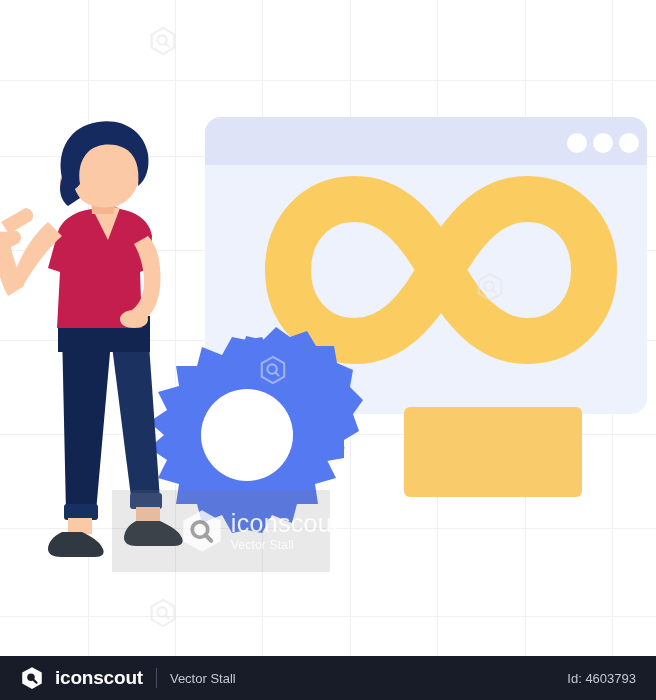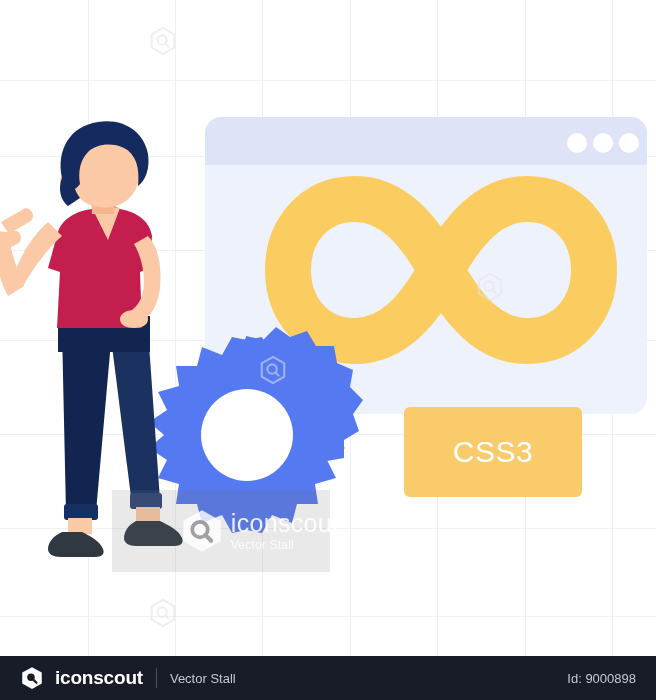--- a/index.html
+++ b/index.html
@@ -250,25 +250,20 @@
                  C 150,168 146,180 138,186
                  C 140,168 136,154 124,148
                  C 112,142 96,144 88,152
                  C 80,160 78,172 80,184
                  C 76,190 70,192 66,188
                  C 63,186 62,182 62,178 Z"></path>
         <path fill="#152a5e" d="M62,178 c -4,10 -2,22 6,28 l 12,-8 c -6,-8 -8,-16 -6,-24 z"></path>
       </g>
     </svg>
 
-    <div style="position:absolute;left:404px;top:407px;width:178px;height:90px;
-                display:flex;align-items:center;justify-content:center;
-                color:#ffffff;font-size:30px;letter-spacing:.5px;">
-      <span>CSS3</span>
-    </div>
 
     <svg class="wm-hex" style="left:148px;top:26px;" viewBox="0 0 32 32">
       <path d="M16 2 L28 9 L28 23 L16 30 L4 23 L4 9 Z" fill="none" stroke="#e3e3e6" stroke-width="2.2"></path>
       <circle cx="15" cy="15" r="5" fill="none" stroke="#e3e3e6" stroke-width="2.2"></circle>
       <line x1="18.5" y1="18.5" x2="22" y2="22" stroke="#e3e3e6" stroke-width="2.2" stroke-linecap="round"></line>
     </svg>
     <svg class="wm-hex" style="left:258px;top:355px;" viewBox="0 0 32 32">
       <path d="M16 2 L28 9 L28 23 L16 30 L4 23 L4 9 Z" fill="none" stroke="#e0e2e8" stroke-width="2.2"></path>
       <circle cx="15" cy="15" r="5" fill="none" stroke="#e0e2e8" stroke-width="2.2"></circle>
       <line x1="18.5" y1="18.5" x2="22" y2="22" stroke="#e0e2e8" stroke-width="2.2" stroke-linecap="round"></line>
@@ -304,16 +299,16 @@
     <div id="footer-left">
       <svg width="24" height="24" viewBox="0 0 32 32">
         <path d="M16 1.5 L29 8.8 L29 23.2 L16 30.5 L3 23.2 L3 8.8 Z" fill="#ffffff"></path>
         <circle cx="14.6" cy="15" r="5" fill="#171c28"></circle>
         <line x1="18.4" y1="18.8" x2="22" y2="22.4" stroke="#171c28" stroke-width="3" stroke-linecap="round"></line>
       </svg>
       <span id="footer-logo-text">iconscout</span>
       <div id="footer-divider"></div>
       <span id="footer-vendor">Vector Stall</span>
     </div>
-    <span id="footer-id">Id: 9000898</span>
+    <span id="footer-id">Id: 4603793</span>
   </div>
 
 </div>
 
 </body></html>

